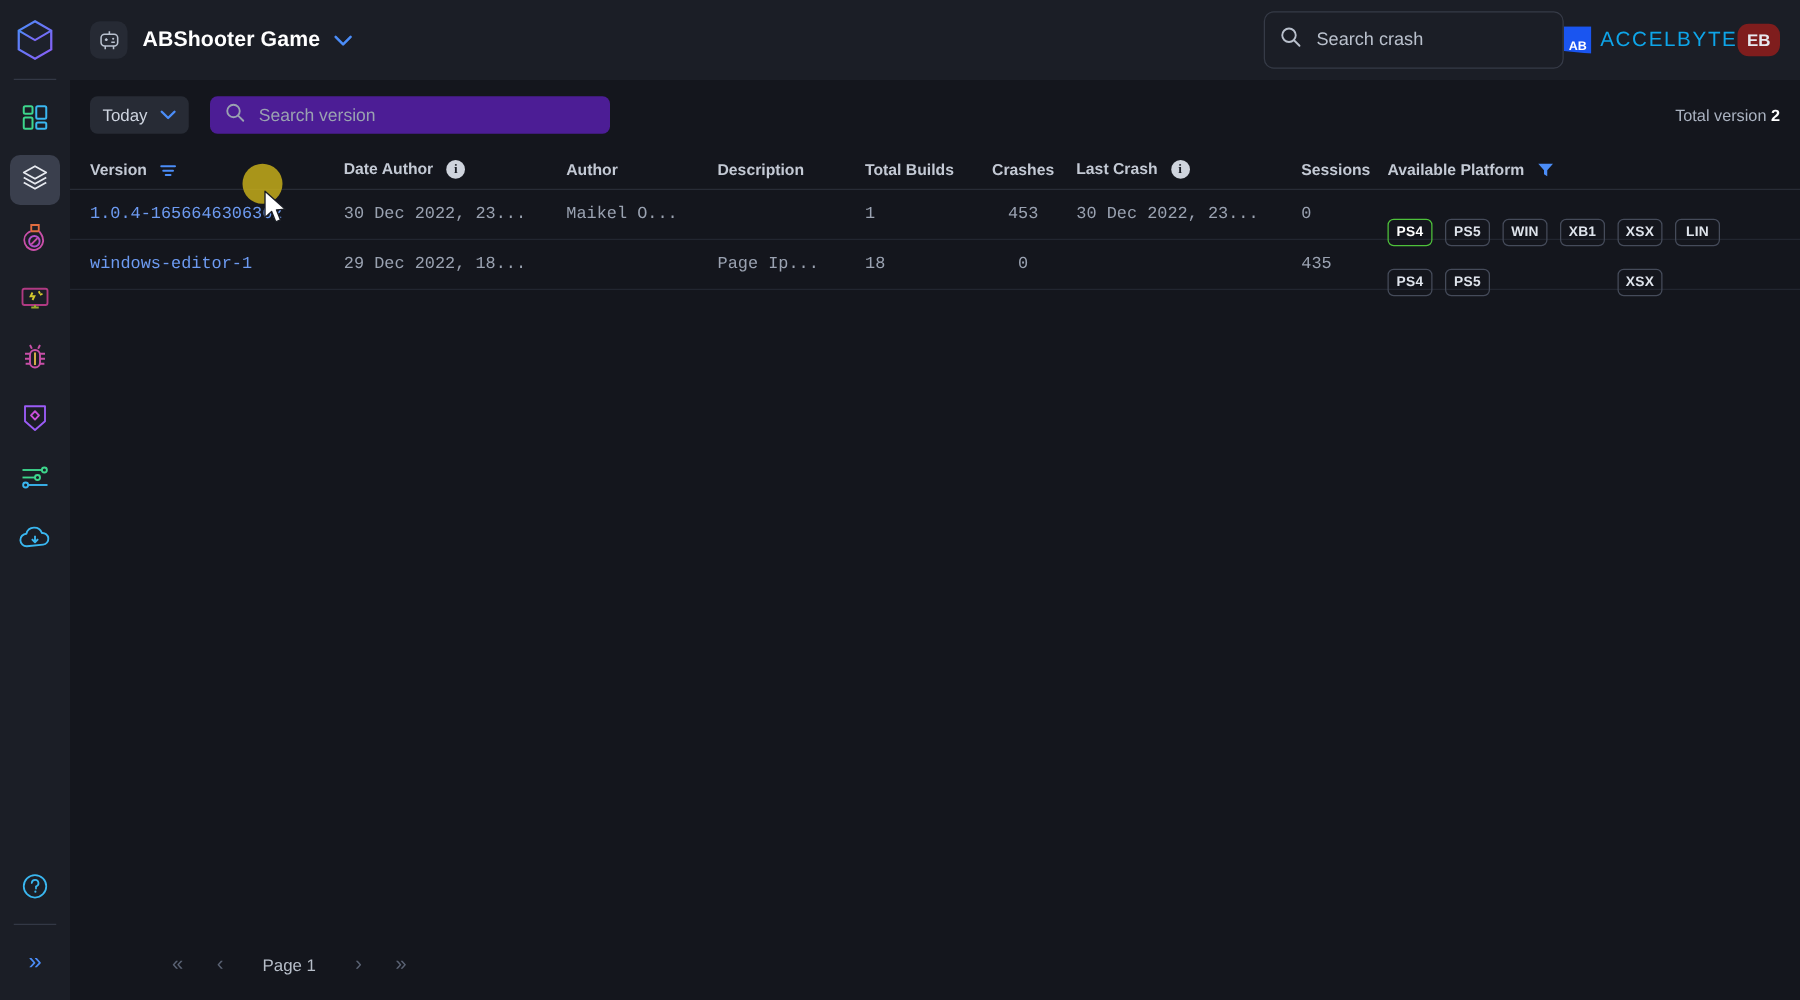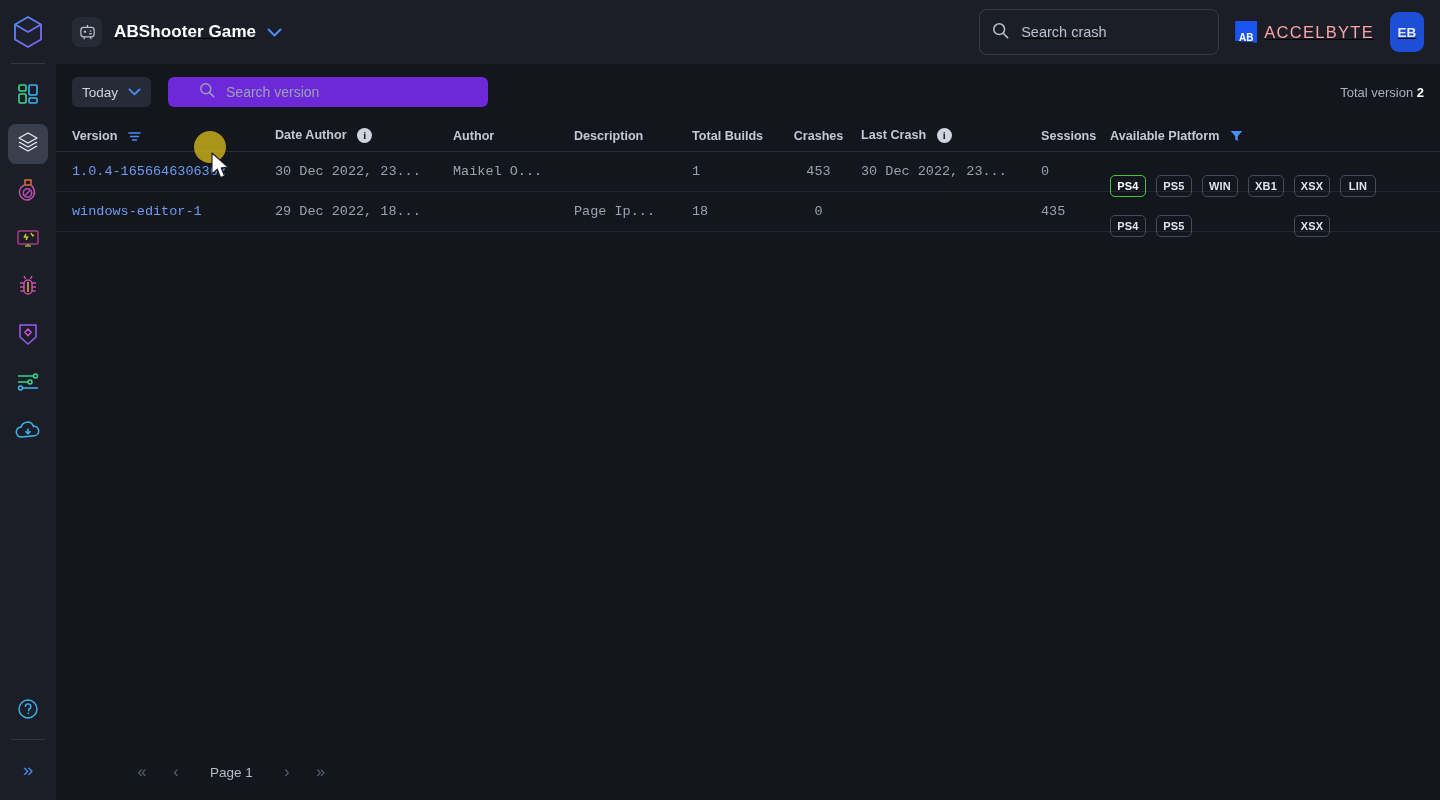--- a/index.html
+++ b/index.html
@@ -34,60 +34,59 @@
   .sb-expand { width: 40px; height: 40px; display:flex; align-items:center; justify-content:center;
       color:#4b8df8; font-size: 19px; margin-bottom: 10px; cursor:pointer;}
 
   
   .main { flex: 1; height: 800px; position: relative; background: #14161d; }
 
   .topbar {
     height: 64px; background: #1b1e26;
     display: flex; align-items: center; padding: 0 16px 0 16px;
     position: relative;
-    text-decoration: underline;
   }
   .game-icon {
     width: 30px; height: 30px; border-radius: 8px; background: #262a34;
     display:flex; align-items:center; justify-content:center; margin-right: 12px;
   }
   .game-title { color: #fff; font-size: 17px; font-weight: bold; letter-spacing: .1px; }
   .chev { margin-left: 11px; color: #4b8df8; display: inline-flex; }
 
-  .topbar-right { margin-left: auto; display: flex; align-items: center; gap: 16px; }
+  .topbar-right { margin-left: auto; display: flex; align-items: center; gap: 0; }
   .search-crash {
     width: 240px; height: 46px; border: 1px solid #363b47; border-radius: 8px;
     display: flex; align-items: center; padding: 0 12px; gap: 12px;
     background: transparent;
   }
   .search-crash input {
     background: transparent; border: none; outline: none;
     color: #c9cfdb; font-size: 14.5px; font-family: "Liberation Sans", sans-serif; width: 170px;
   }
   .search-crash input::placeholder { color: #b9c0cc; }
   .brand { display:flex; align-items:center; gap: 7px; }
   .brand-mark { width: 22px; height: 22px; background: #1a55f0; display:flex; align-items:flex-end; justify-content:center;
      clip-path: polygon(0 0, 100% 0, 100% 100%, 0 90%); }
-  .brand-text { color:#fca5a5; font-size: 16.5px; letter-spacing: 1.3px; font-family: "Liberation Sans", sans-serif; }
+  .brand-text { color:#0ea5e9; font-size: 16.5px; letter-spacing: 1.3px; font-family: "Liberation Sans", sans-serif; }
   .avatar {
-    width: 34px; height: 40px; border-radius: 9px; background: #1d4ed8;
+    width: 34px; height: 26px; border-radius: 9px; background: #7f1d1d;
     color:#e6e9ef; font-size: 13.5px; font-weight: bold;
     display:flex; align-items:center; justify-content:center; cursor:pointer;
   }
 
   
   .filterbar { height: 56px; display:flex; align-items:center; padding: 0 16px 0 16px; position: relative; }
   .today-btn {
     height: 30px; background: #272b35; border-radius: 6px; display:flex; align-items:center;
     padding: 0 10px; gap: 10px; color:#cfd5e0; font-size: 13.5px; cursor: pointer;
   }
   .today-btn .tchev { color:#4b8df8; display:inline-flex; }
   .search-version {
-    margin-left: 17px; width: 320px; height: 30px; background: #6d28d9; border-radius: 6px;
-    display:flex; align-items:center; gap: 11px; padding: 0 12px; justify-content: flex-end;
+    margin-left: 17px; width: 320px; height: 30px; background: #4c1d95; border-radius: 6px;
+    display:flex; align-items:center; gap: 11px; padding: 0 12px;
   }
   .search-version input {
     background: transparent; border: none; outline: none; color: #c9cfdb;
     font-size: 14px; width: 250px; font-family: "Liberation Sans", sans-serif;
   }
   .search-version input::placeholder { color: #9aa2b1; }
   .total { margin-left: auto; color:#aab2c0; font-size: 13px; }
   .total b { color:#fff; }
 
   

